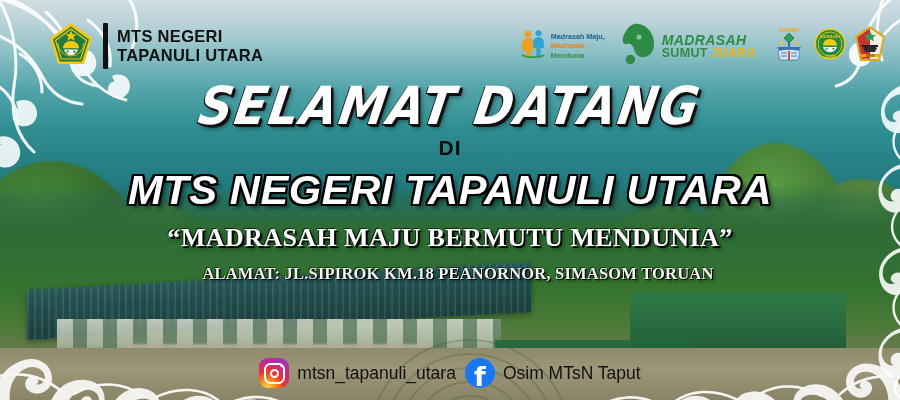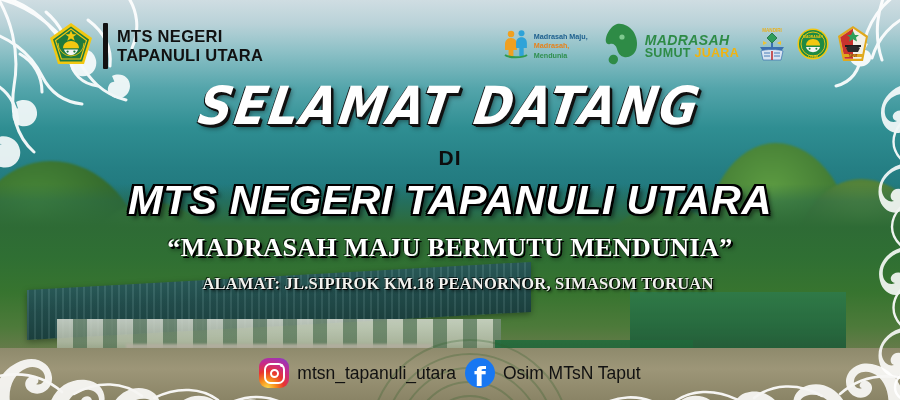--- a/index.html
+++ b/index.html
@@ -117,21 +117,21 @@
 
   
   .arcs{
     position:absolute; left:360px; bottom:-40px;
     width:230px; height:150px; pointer-events:none; opacity:.55;
   }
 
   
   .header {
     position:absolute; left:0; right:0; top:0; height:92px;
-    display:flex; align-items:center; padding:0 31px 0 48px;
+    display:flex; align-items:center; padding:0 14px 0 48px;
   }
   .brand { display:flex; align-items:center; gap:9px; }
   .brand-sep {
     width:5px; height:46px; background:#121212; border-radius:1px;
   }
   .brand-text {
     color:#111; font-weight:800; font-size:16.5px; line-height:1.13;
     letter-spacing:.3px; white-space:nowrap;
   }
 
@@ -161,21 +161,21 @@
   .selamat {
     font-family:"DejaVu Sans", sans-serif;
     font-size:47px; font-weight:700; font-style:italic;
     letter-spacing:2px; color:#ffffff;
     transform:skewX(-9deg) scaleY(1.12);
     text-shadow:
       2px 2px 0 #111, 3px 3px 0 #111, 1px 2px 0 #111,
       -1px 1px 0 #111, 4px 4px 5px rgba(0,0,0,.45);
   }
   .di {
-    margin-top:13px;
+    margin-top:3px;
     font-size:21px; font-weight:800; color:#0d0d0d; letter-spacing:1px;
   }
   .school-name {
     margin-top:8px;
     font-family:"Liberation Sans", sans-serif;
     font-size:40px; font-weight:800; font-style:italic;
     letter-spacing:.6px; color:#ffffff;
     transform:scaleX(1.04);
     text-shadow:
       -2px 0 0 #000, 2px 0 0 #000, 0 -2px 0 #000, 0 2px 0 #000,

